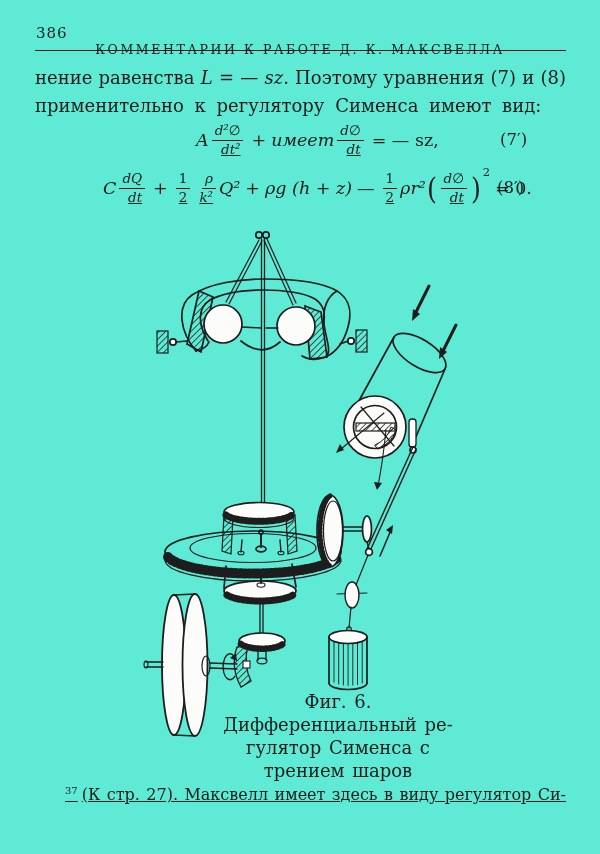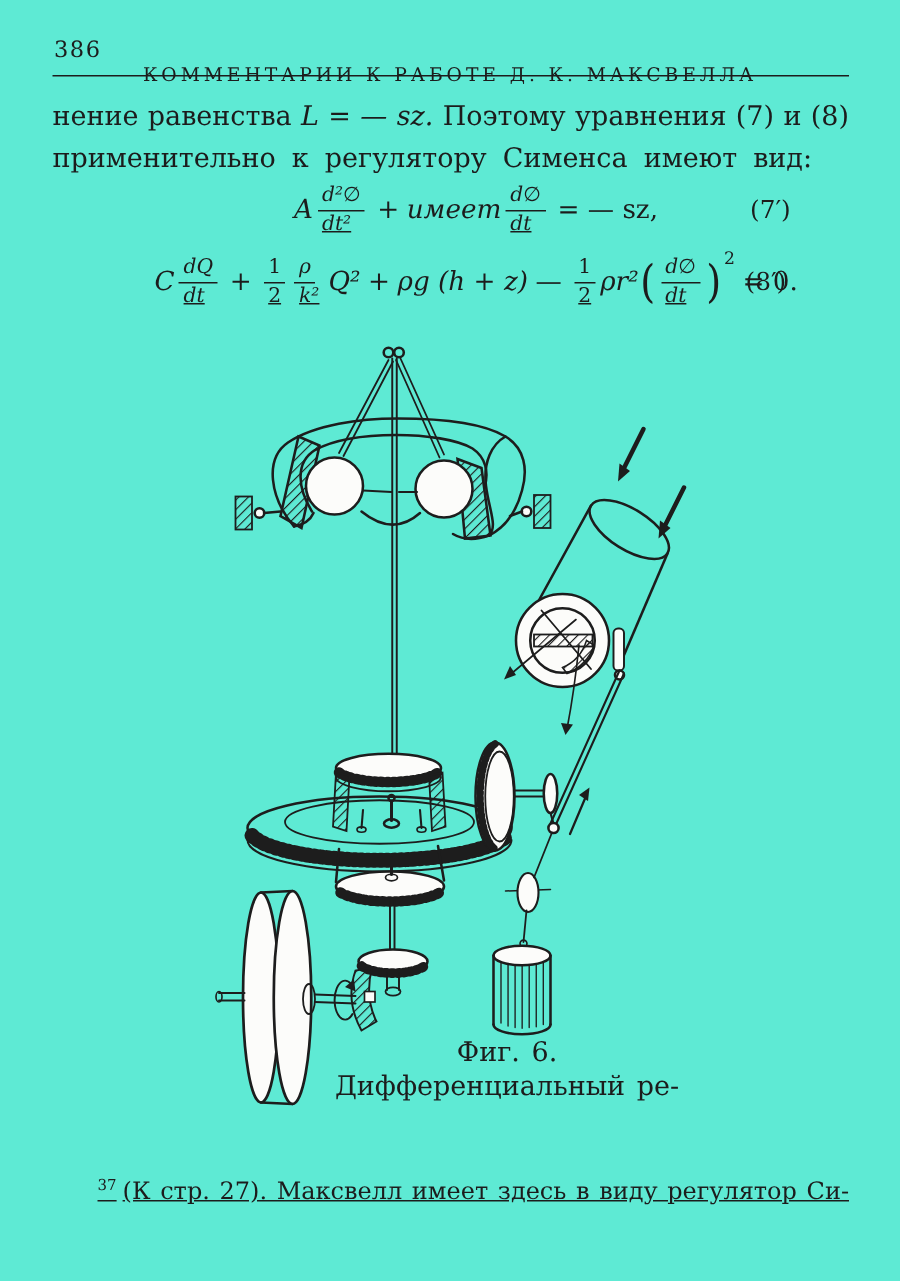--- a/index.html
+++ b/index.html
@@ -15,21 +15,21 @@
     font-size:12.5px;letter-spacing:2.6px;white-space:nowrap;}
   .hrule{position:absolute;left:35px;right:34px;top:50px;height:0;border-top:1.6px solid #1c1c1c;}
   
   .para{position:absolute;left:35px;top:64px;width:531px;font-size:18px;line-height:28px;}
   .jline{display:block;text-align:justify;text-align-last:justify;white-space:nowrap;}
   .para .l2{display:block;word-spacing:5px;}
   .mathit{font-style:italic;}
   
   .eqrow{position:absolute;display:flex;align-items:center;font-style:italic;font-size:17.5px;}
   .eqrow .up{font-style:normal;}
-  .frac{display:inline-flex;flex-direction:column;align-items:flex-start;vertical-align:middle;
+  .frac{display:inline-flex;flex-direction:column;align-items:flex-end;vertical-align:middle;
         margin:0 3px;font-size:13.5px;line-height:1.15;}
   .frac .num{padding:0 3px 1px 3px;border-bottom:1.2px solid #1c1c1c;}
   .frac .den{padding:1px 3px 0 3px;text-decoration:underline;}
   .op{margin:0 5px;font-style:normal;}
   .bp{font-size:30px;font-style:normal;font-weight:400;line-height:.9;transform:scaleX(.85);}
   .psup{font-size:11.5px;font-style:normal;align-self:flex-start;margin:2px 0 0 1px;}
   .eqlabel{position:absolute;font-size:16.5px;}
   
   .caption{position:absolute;left:206px;top:690px;width:264px;text-align:center;
     font-size:18px;line-height:23px;word-spacing:2px;}
@@ -285,19 +285,20 @@
           <line x1="352.8" y1="643.5" x2="352.8" y2="685"></line>
           <line x1="357.5" y1="643" x2="357.5" y2="684.5"></line>
           <line x1="362.2" y1="642" x2="362.2" y2="683"></line>
         </g>
       </g>
     </g>
   </svg>
 
   <div class="caption">
     <span>Фиг. 6. Дифференциальный ре-</span>
+    <span>гулятор Сименса с трением шаров</span>
   </div>
 
   <div class="footnote">
     <span class="fl1"><sup class="fm">37</sup><span>(К стр. 27). Максвелл имеет здесь в виду регулятор Си-</span></span>
   </div>
 
 </div>
 
 </body></html>

